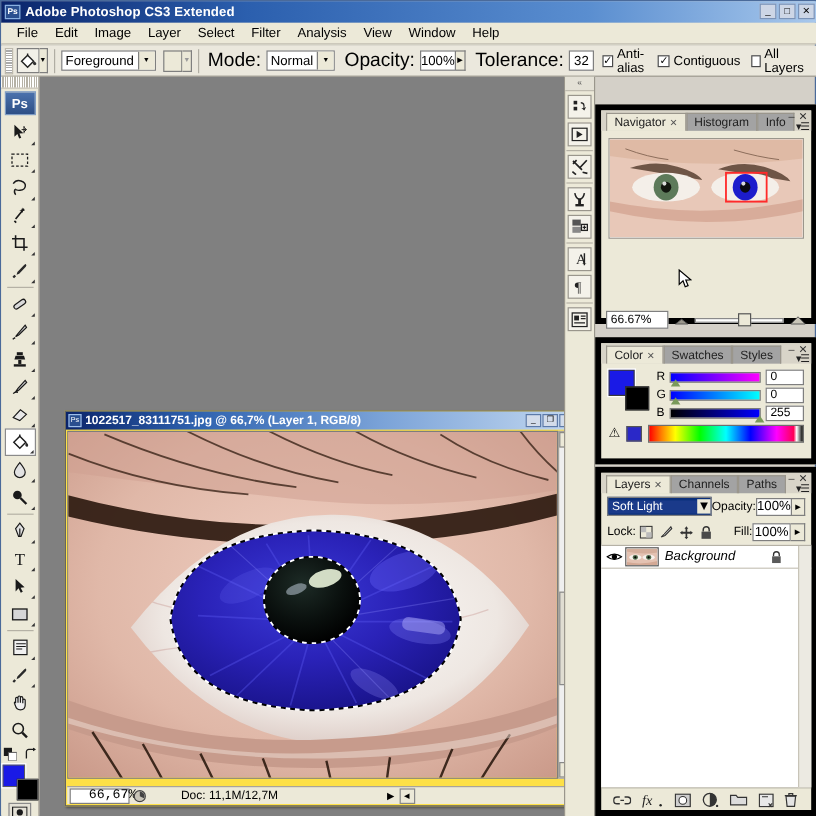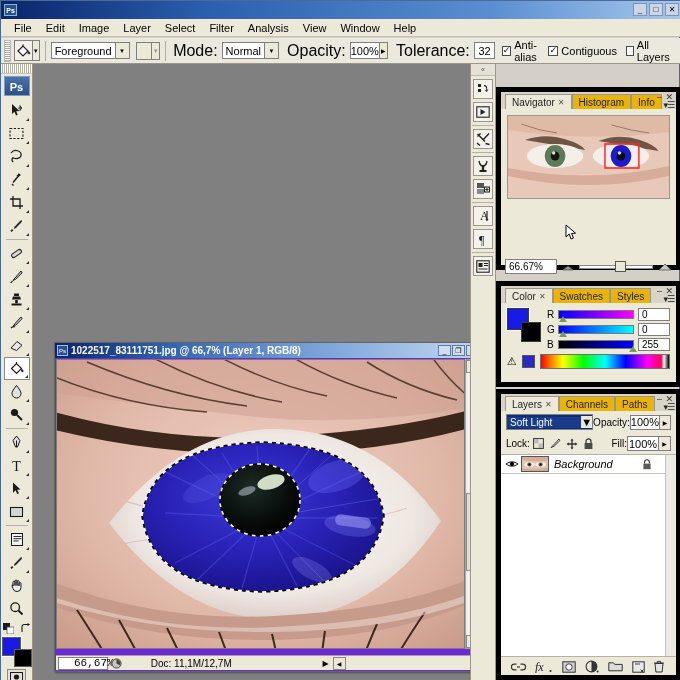--- a/index.html
+++ b/index.html
@@ -79,21 +79,21 @@
   .bg-sw{position:absolute;left:12px;top:12px;width:18px;height:18px;background:#000;
     border:1px solid #5c5c5c;box-sizing:border-box;}
   .sqbtn{width:19px;height:16px;margin:2px auto;border:1px solid #8a8a8a;background:#e4e1d6;
     display:flex;align-items:center;justify-content:center;box-sizing:border-box;}
 
   
   .workspace{position:absolute;left:32px;top:63px;width:437px;height:617px;background:#808080;}
 
   
   .docwin{position:absolute;left:53px;top:341px;width:428px;height:330px;
-    background:#6d28d9;border:1px solid #646464;box-sizing:border-box;
+    background:#fde047;border:1px solid #646464;box-sizing:border-box;
     box-shadow:1px 1px 2px rgba(0,0,0,.4);}
   .doc-title{height:15px;
     background:linear-gradient(to right,#0a246a 0%,#2f63b0 26%,#7ba3d8 62%,#c3d8f0 100%);
     display:flex;align-items:center;padding-left:2px;box-sizing:border-box;}
   .doc-ps{width:11px;height:11px;background:#2a4f8f;border:1px solid #9dbde8;
     color:#fff;font-size:6px;line-height:10px;text-align:center;margin-right:3px;box-sizing:border-box;}
   .doc-title-text{color:#fff;font-size:10px;font-weight:bold;}
   .doc-btns{position:absolute;right:2px;top:2px;display:flex;gap:1px;}
   .doc-btn{width:13px;height:11px;background:#d3dcea;border:1px solid #5c7aa8;
     font-size:7px;line-height:9px;text-align:center;box-sizing:border-box;}
@@ -118,21 +118,21 @@
     background:#e4e1d6;border-bottom:1px solid #c0bcb0;font-size:7px;color:#555;}
   .ds-btn{width:20px;height:20px;margin:3px auto;border:1px solid #9a968c;
     background:#f4f2ea;display:flex;align-items:center;justify-content:center;box-sizing:border-box;}
   .ds-div{width:22px;height:1px;background:#b5b1a5;margin:3px auto;}
 
   
   .panel{position:absolute;left:495px;width:185px;background:#ece9d8;
     border:5px solid #000000;box-sizing:border-box;}
   .ptabs{height:17px;background:#d8d4c8;display:flex;align-items:flex-end;
     padding-left:4px;position:relative;box-sizing:border-box;}
-  .ptab{height:15px;padding:0 6px;background:#eab308;border:1px solid #9a968c;
+  .ptab{height:15px;padding:0 6px;background:#a3a3a3;border:1px solid #9a968c;
     border-bottom:none;font-size:10px;display:flex;align-items:center;gap:3px;
     box-sizing:border-box;color:#222;}
   .ptab.sel{background:#ece9d8;}
   .ptab .x{font-size:8px;color:#555;}
   .pmin{position:absolute;right:14px;top:0px;font-size:9px;color:#333;}
   .pclose{position:absolute;right:3px;top:0px;font-size:9px;color:#333;}
   .pmenu{position:absolute;right:2px;top:8px;font-size:9px;color:#222;letter-spacing:-1px;}
   .pbody{padding:0;}
 
   
@@ -189,20 +189,21 @@
     border-top:1px solid #b5b1a5;padding:0 6px;box-sizing:border-box;}
   svg{display:block;}
 </style>
 </head>
 <body>
 
 <div class="app">
 
   <div class="titlebar">
     <div class="ps-badge">Ps</div>
+    <div class="title-text">Adobe Photoshop CS3 Extended</div>
     <div class="tb-btns">
       <div class="tb-btn">_</div>
       <div class="tb-btn">□</div>
       <div class="tb-btn">✕</div>
     </div>
   </div>
 
   <div class="menubar">
     <div class="menu-item">File</div>
     <div class="menu-item">Edit</div>

